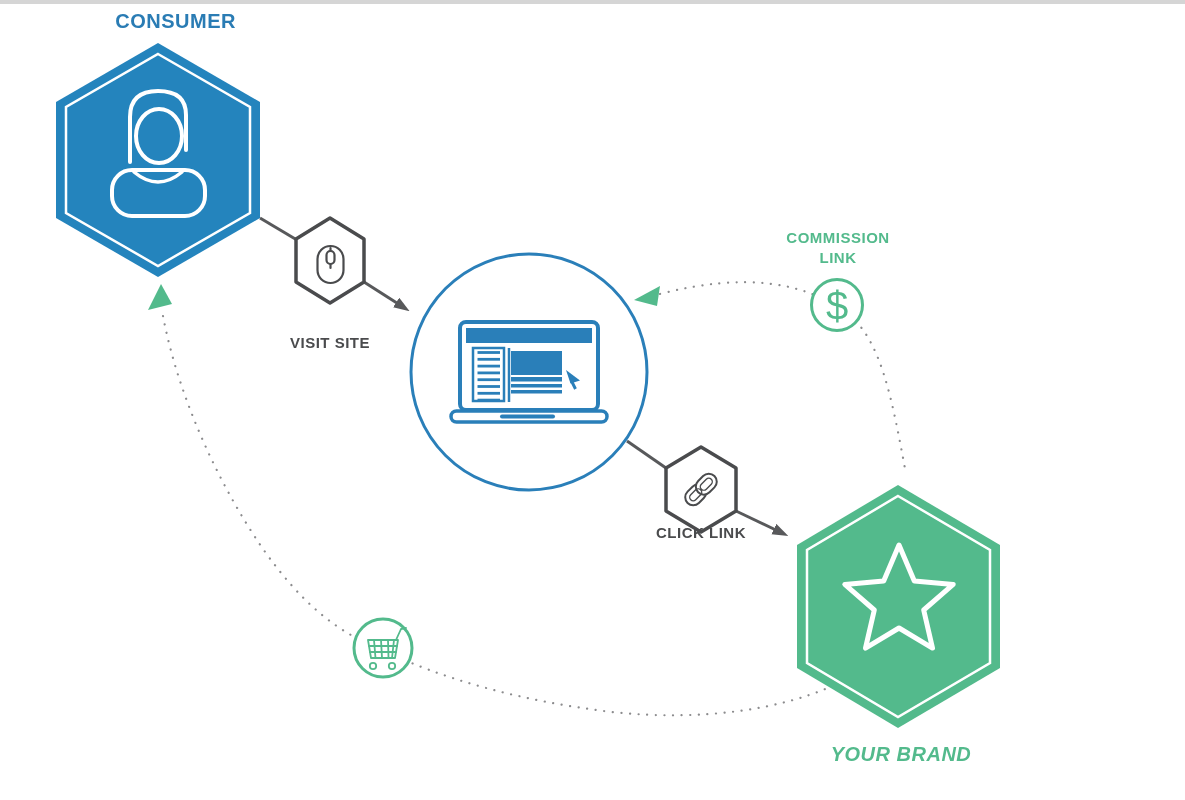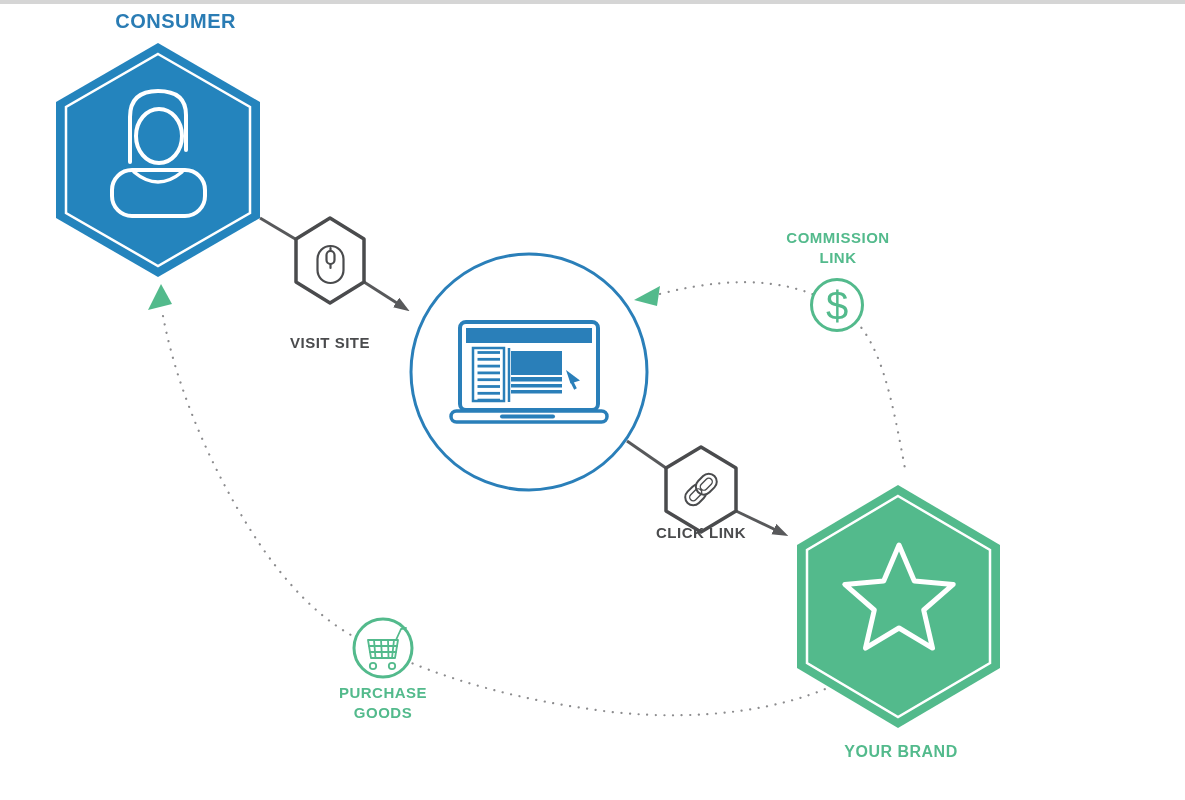--- a/index.html
+++ b/index.html
@@ -17,21 +17,21 @@
   svg{position:absolute;left:0;top:0;}
   .label{
     position:absolute;
     text-align:center;
     font-weight:700;
     letter-spacing:0.5px;
     line-height:1.25;
     user-select:none;
   }
   .lbl-consumer{left:36px;top:9px;width:200px;font-size:20px;color:#2a7cb4;text-align:right;}
-  .lbl-brand{left:801px;top:742px;width:200px;font-size:16px;color:#53ba8c;}
+  .lbl-brand{left:801px;top:742px;width:200px;font-size:20px;color:#53ba8c;font-style:italic;}
   .lbl-step{font-size:15px;color:#4a4b4d;}
   .lbl-visit{left:255px;top:310px;width:150px;margin-top:24px;}
   .lbl-click{left:626px;top:524px;width:150px;}
   .lbl-loop{font-size:15px;color:#53ba8c;line-height:20px;}
   .lbl-commission{left:763px;top:228px;width:150px;}
   .lbl-purchase{left:308px;top:683px;width:150px;}
 </style>
 </head>
 <body>
 
@@ -143,17 +143,13 @@
   </svg>
 
   <div class="label lbl-consumer">CONSUMER</div>
   <div class="label lbl-step lbl-visit">VISIT SITE</div>
   <div class="label lbl-step lbl-click">CLICK LINK</div>
   <div class="label lbl-brand">YOUR BRAND</div>
   <div class="label lbl-loop lbl-commission">
     <div>COMMISSION</div>
     <div>LINK</div>
   </div>
-  <div class="label lbl-loop lbl-purchase">
-    <div>PURCHASE</div>
-    <div>GOODS</div>
-  </div>
 </div>
 
 </body></html>

